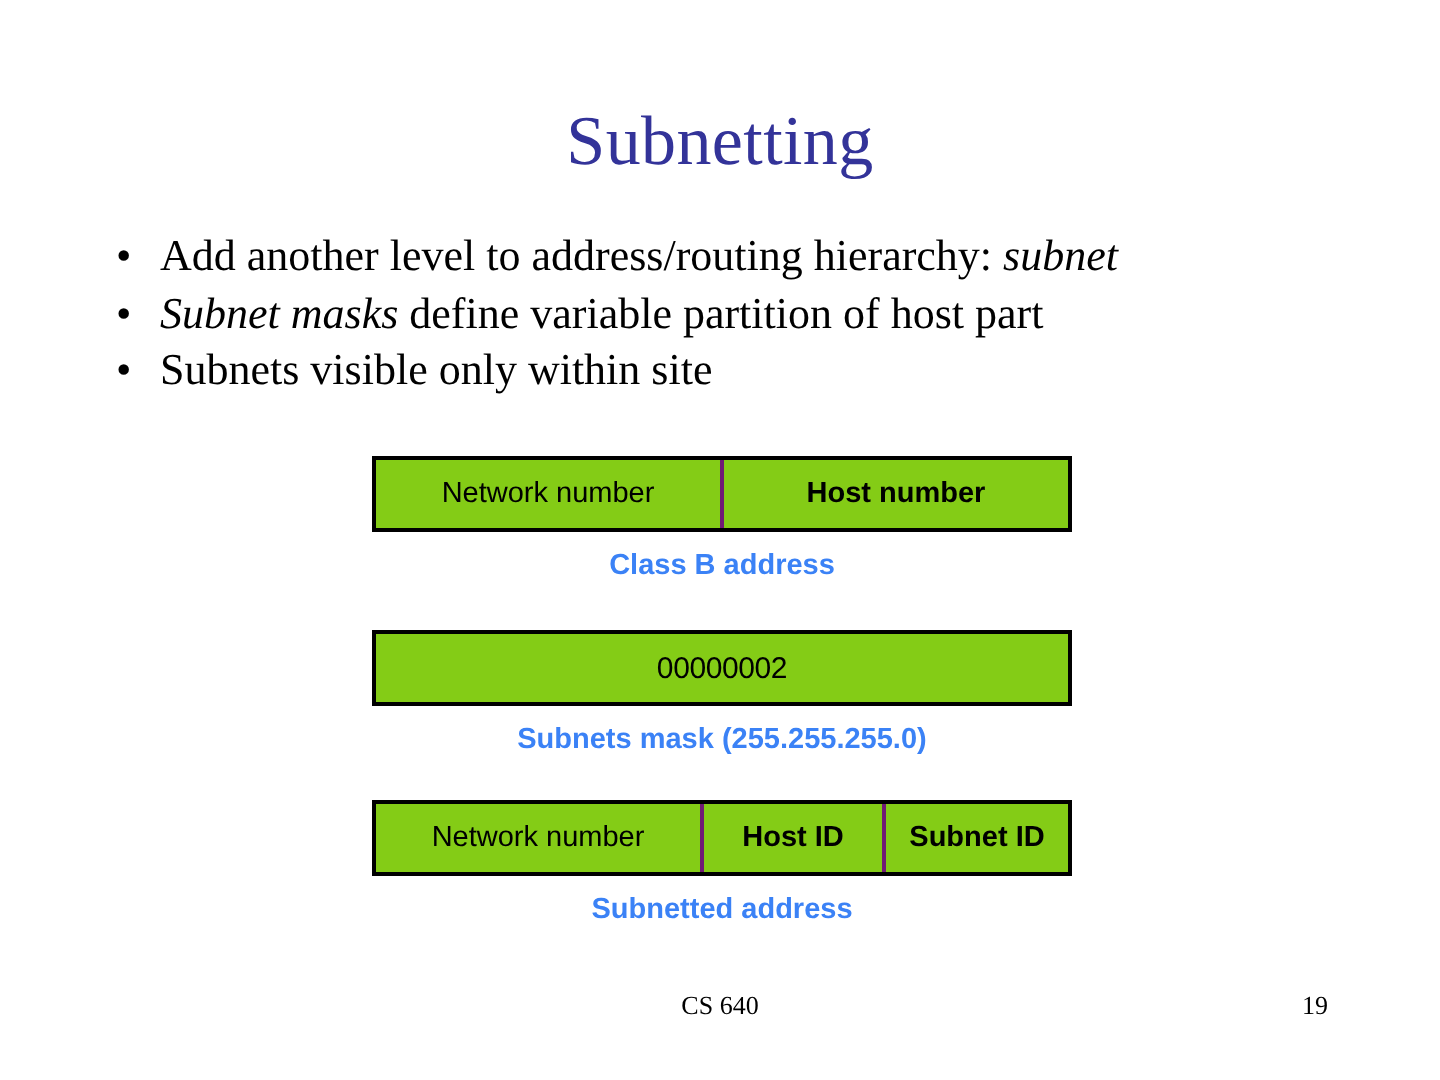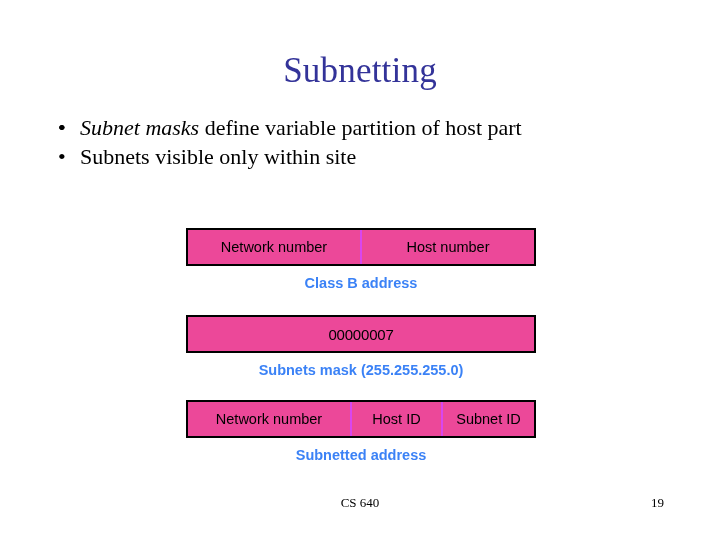--- a/index.html
+++ b/index.html
@@ -72,35 +72,36 @@
   .diagram {
     position: absolute;
     left: 186px;
     width: 350px;
   }
   .diagram-boxes {
     display: flex;
     border: 2px solid #000000;
     height: 38px;
     box-sizing: border-box;
-    background: #ec4899;
+    background: #84cc16;
   }
   .cell {
     display: flex;
     align-items: center;
     justify-content: center;
     font-family: "Liberation Sans", "DejaVu Sans", sans-serif;
     font-size: 14.5px;
     color: #000000;
     box-sizing: border-box;
     overflow: hidden;
     white-space: nowrap;
   }
   .cell + .cell {
-    border-left: 2px solid #d946ef;
+    border-left: 2px solid #701a75;
+    font-weight: bold;
   }
   .cell.bits {
     font-size: 15px;
     letter-spacing: -0.2px;
   }
   .caption {
     margin-top: 9px;
     text-align: center;
     font-family: "Liberation Sans", "DejaVu Sans", sans-serif;
     font-size: 14.5px;
@@ -148,20 +149,21 @@
 <body>
 
 <div class="slide">
 
   <div class="slide-title">Subnetting</div>
 
   <div class="bullets">
 
     <div class="bullet-row">
       <span class="bullet-dot">•</span>
+      <span class="bullet-text"><span>Add another level to address/routing hierarchy: </span><span class="ital">subnet</span><span></span></span>
     </div>
 
     <div class="bullet-row">
       <span class="bullet-dot">•</span>
       <span class="bullet-text"><span></span><span class="ital">Subnet masks</span><span> define variable partition of host part</span></span>
     </div>
 
     <div class="bullet-row">
       <span class="bullet-dot">•</span>
       <span class="bullet-text"><span>Subnets visible only within site</span><span class="ital"></span><span></span></span>
@@ -172,21 +174,21 @@
   <div class="diagram" id="diagram-class-b">
     <div class="diagram-boxes">
       <div class="cell w-netnum-1">Network number</div>
       <div class="cell w-hostnum">Host number</div>
     </div>
     <div class="caption">Class B address</div>
   </div>
 
   <div class="diagram" id="diagram-mask">
     <div class="diagram-boxes">
-      <div class="cell bits w-zeros">00000007</div>
+      <div class="cell bits w-zeros">00000002</div>
     </div>
     <div class="caption">Subnets mask (255.255.255.0)</div>
   </div>
 
   <div class="diagram" id="diagram-subnetted">
     <div class="diagram-boxes">
       <div class="cell w-netnum-3">Network number</div>
       <div class="cell w-hostid">Host ID</div>
       <div class="cell w-subnetid">Subnet ID</div>
     </div>

